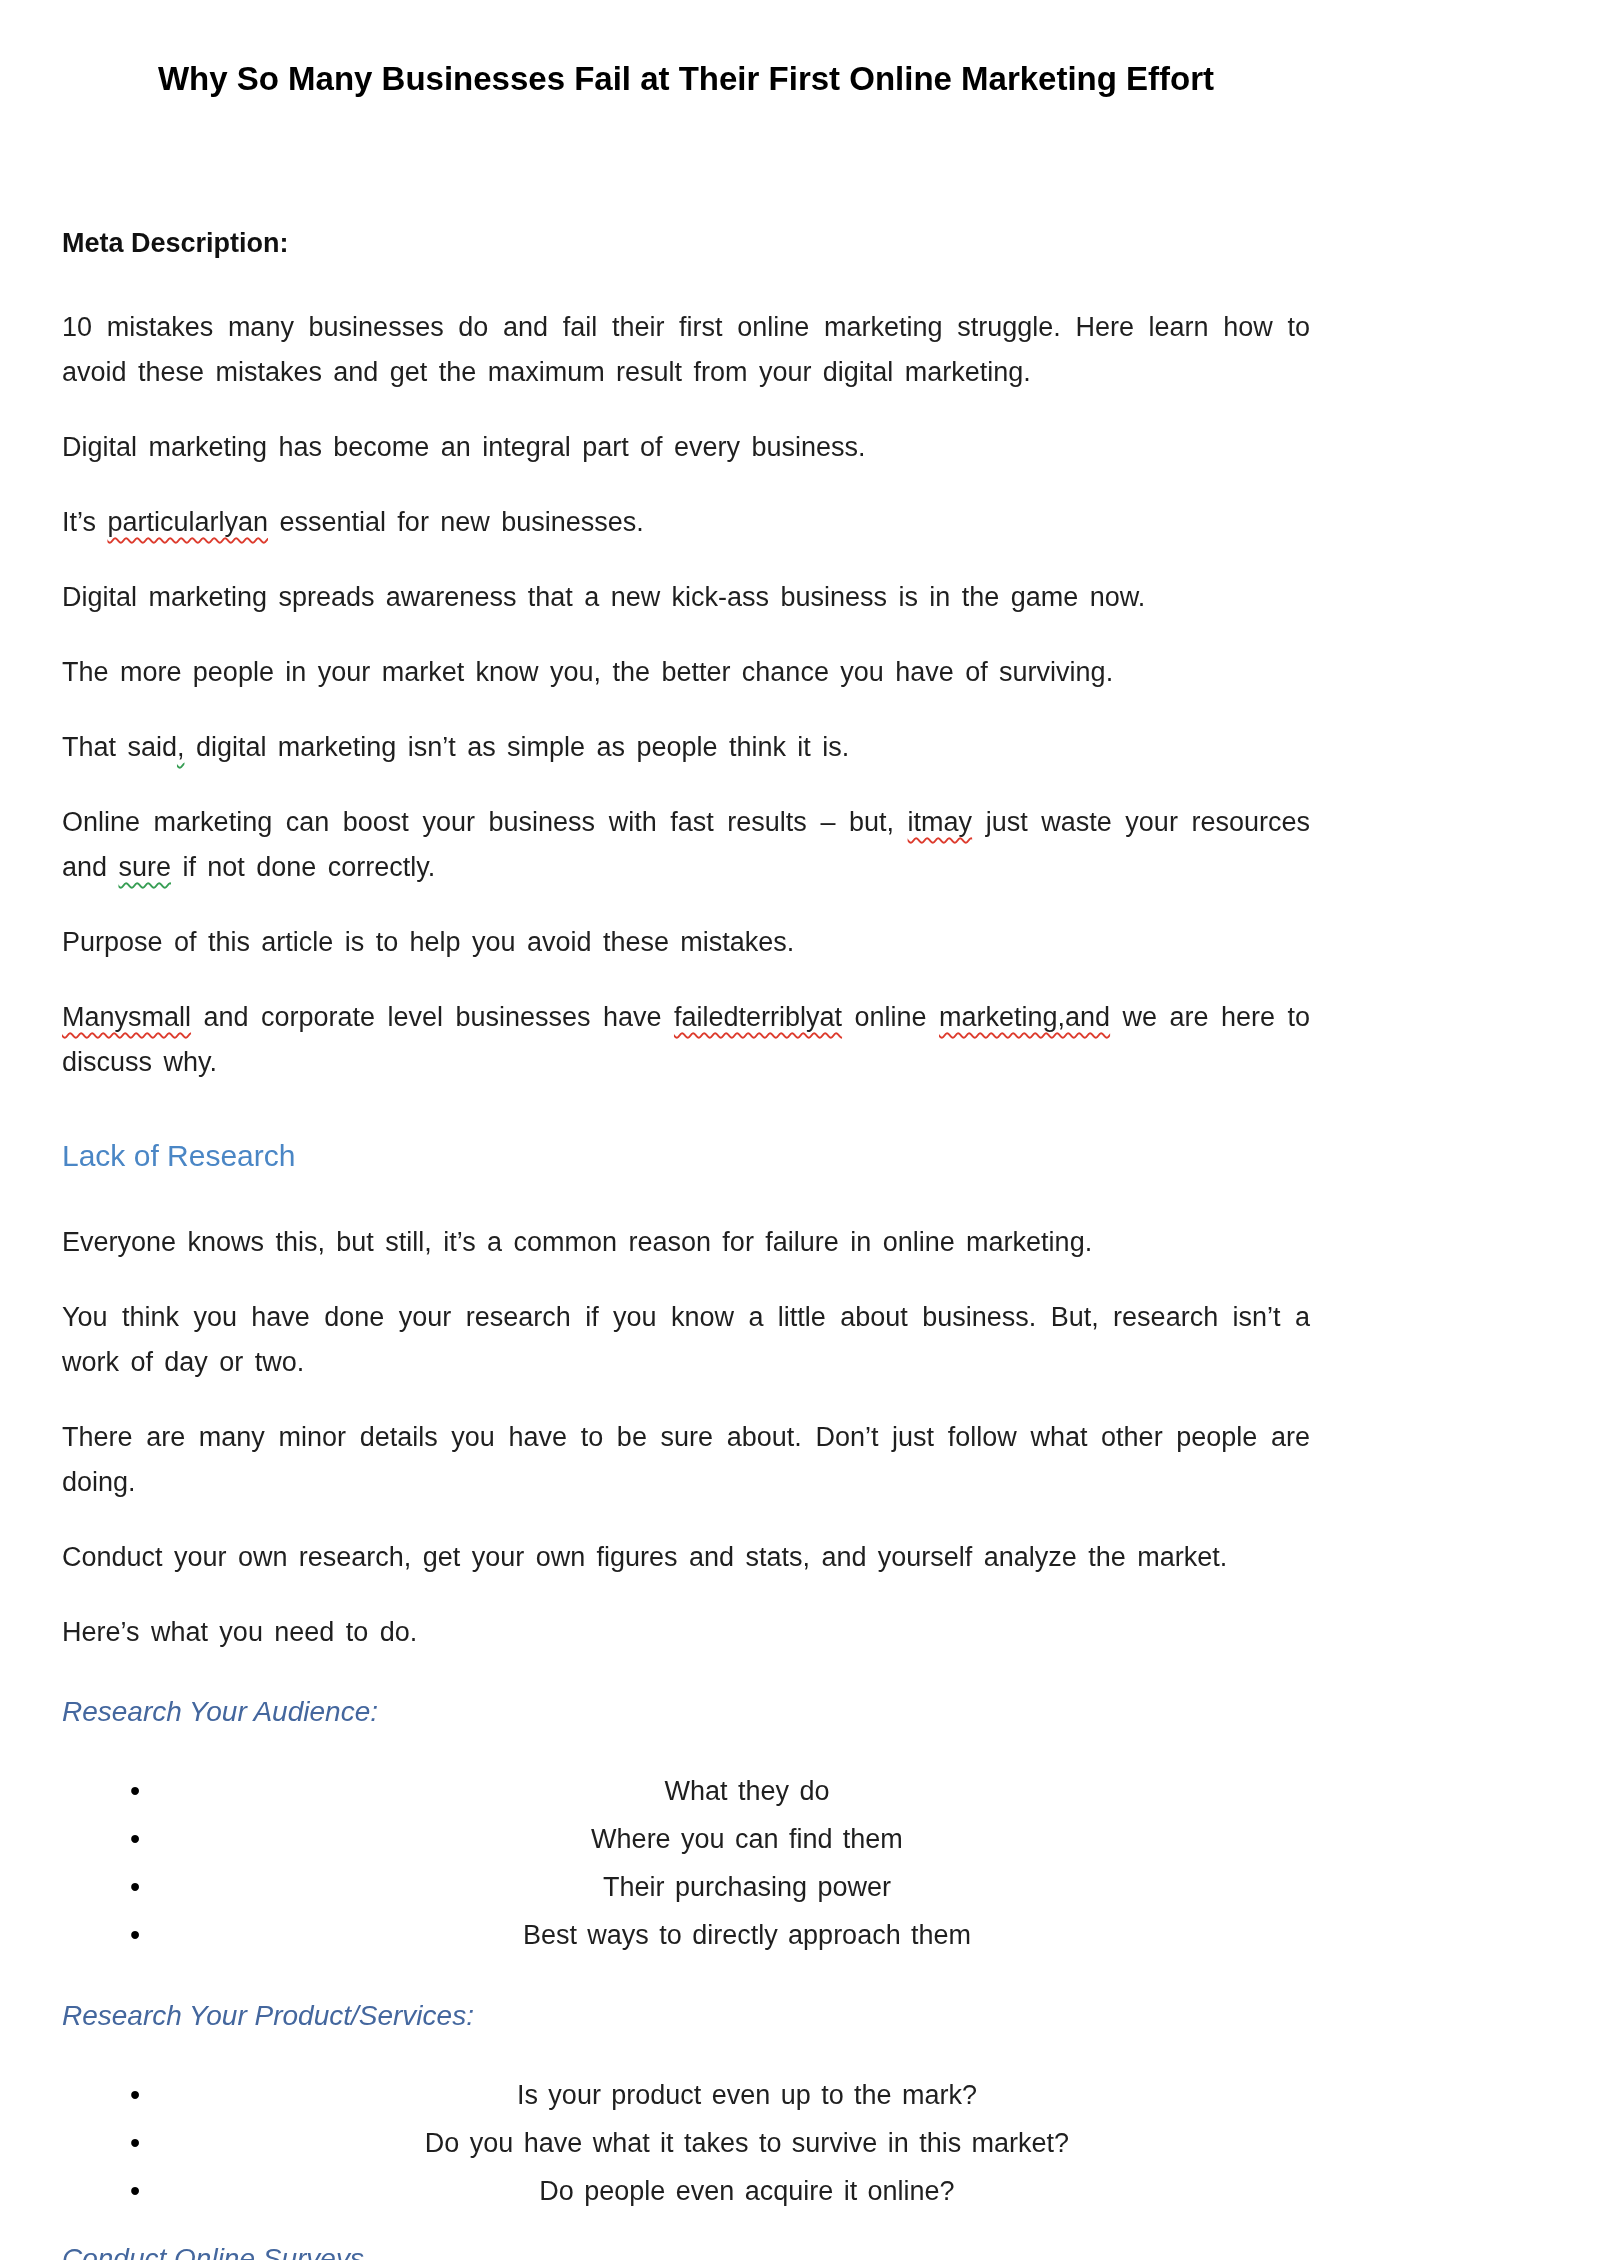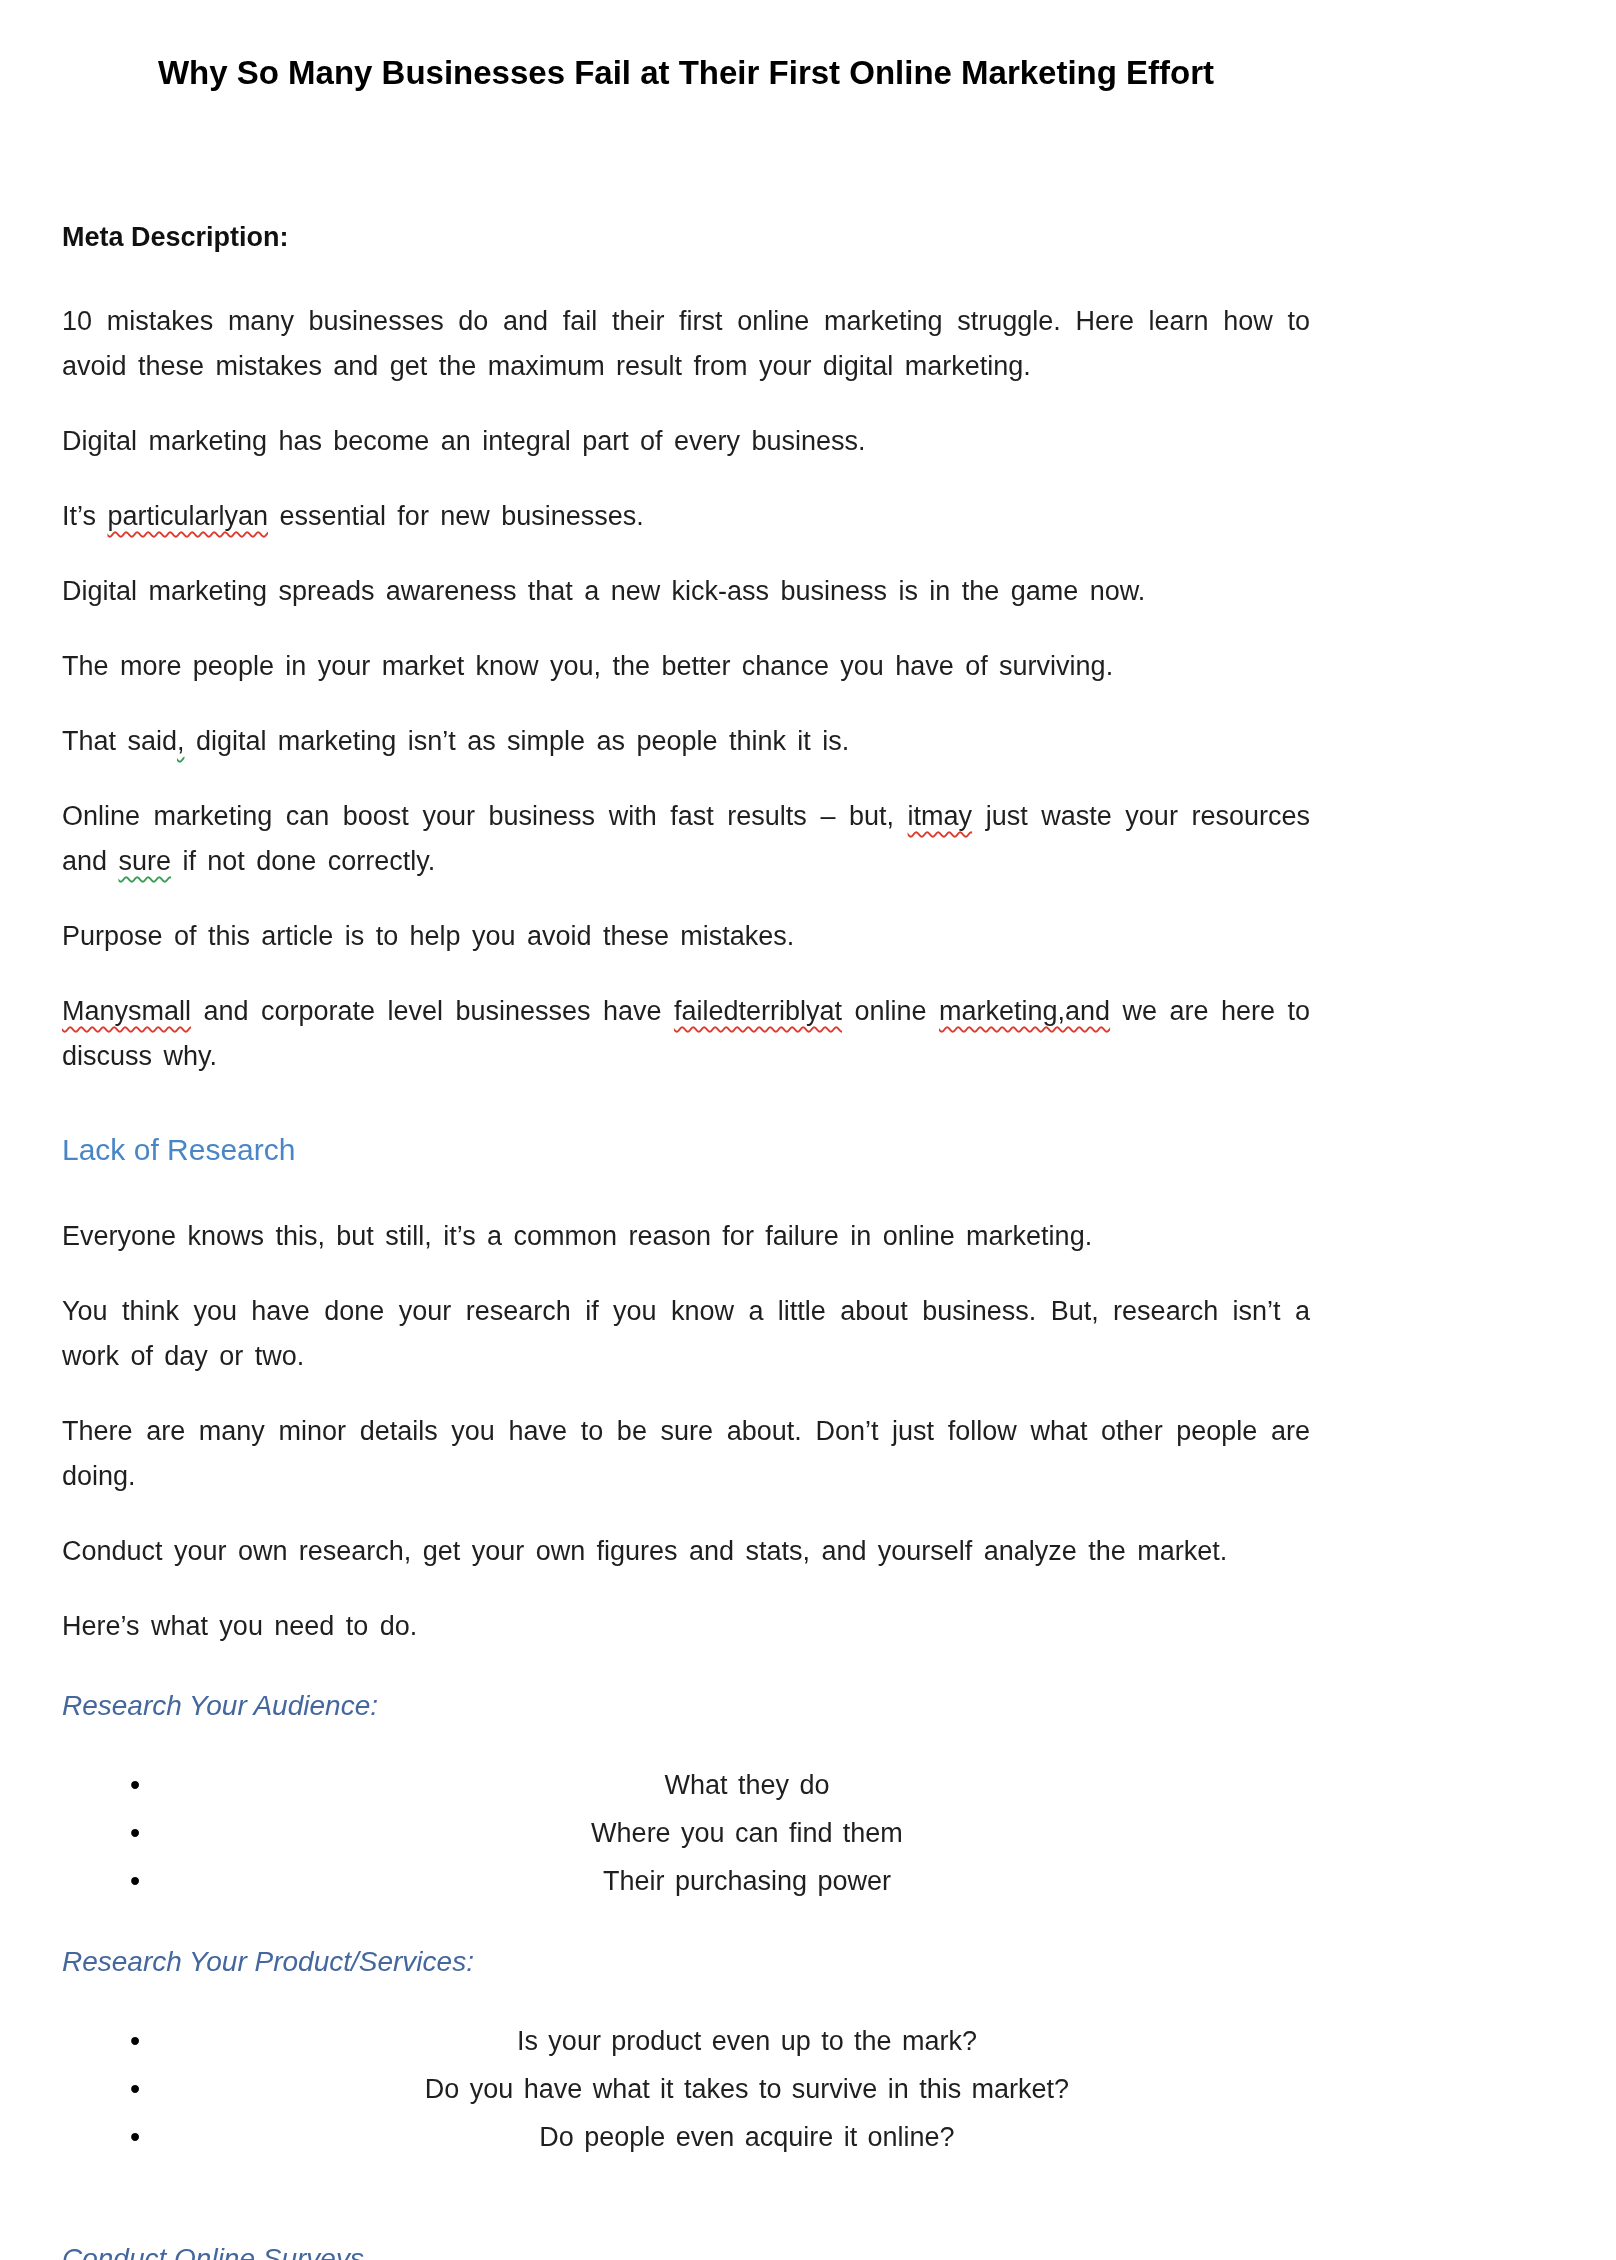--- a/index.html
+++ b/index.html
@@ -12,21 +12,21 @@
     height: 2260px;
     overflow: hidden;
     font-family: "Liberation Sans", sans-serif;
     color: var(--body-color, #1f1f1f);
   }
   .page {
     position: relative;
     box-sizing: border-box;
     width: 1372px;
     height: 2260px;
-    padding: 10px 62px;
+    padding: 16px 62px;
     background: #ffffff;
   }
   .doc-title {
     margin: 0;
     padding-top: 42px;
     font-size: 33px;
     line-height: 42px;
     font-weight: 700;
     text-align: center;
     color: #000000;
@@ -128,20 +128,21 @@
     <p class="body-para"><span>Everyone knows this, but still, it’s a common reason for failure in online marketing.</span></p>
     <p class="body-para"><span>You think you have done your research if you know a little about business. But, research isn’t a work of day or two.</span></p>
     <p class="body-para"><span>There are many minor details you have to be sure about. Don’t just follow what other people are doing.</span></p>
     <p class="body-para"><span>Conduct your own research, get your own figures and stats, and yourself analyze the market.</span></p>
     <p class="body-para"><span>Here’s what you need to do.</span></p>
     <h2 class="sub-heading">Research Your Audience:</h2>
     <ul class="bullets">
       <li>What they do</li>
       <li>Where you can find them</li>
       <li>Their purchasing power</li>
+      <li>Best ways to directly approach them</li>
     </ul>
     <h2 class="sub-heading">Research Your Product/Services:</h2>
     <ul class="bullets">
       <li>Is your product even up to the mark?</li>
       <li>Do you have what it takes to survive in this market?</li>
       <li>Do people even acquire it online?</li>
     </ul>
     <h2 class="sub-heading">Conduct Online Surveys</h2>
   </main>
 

